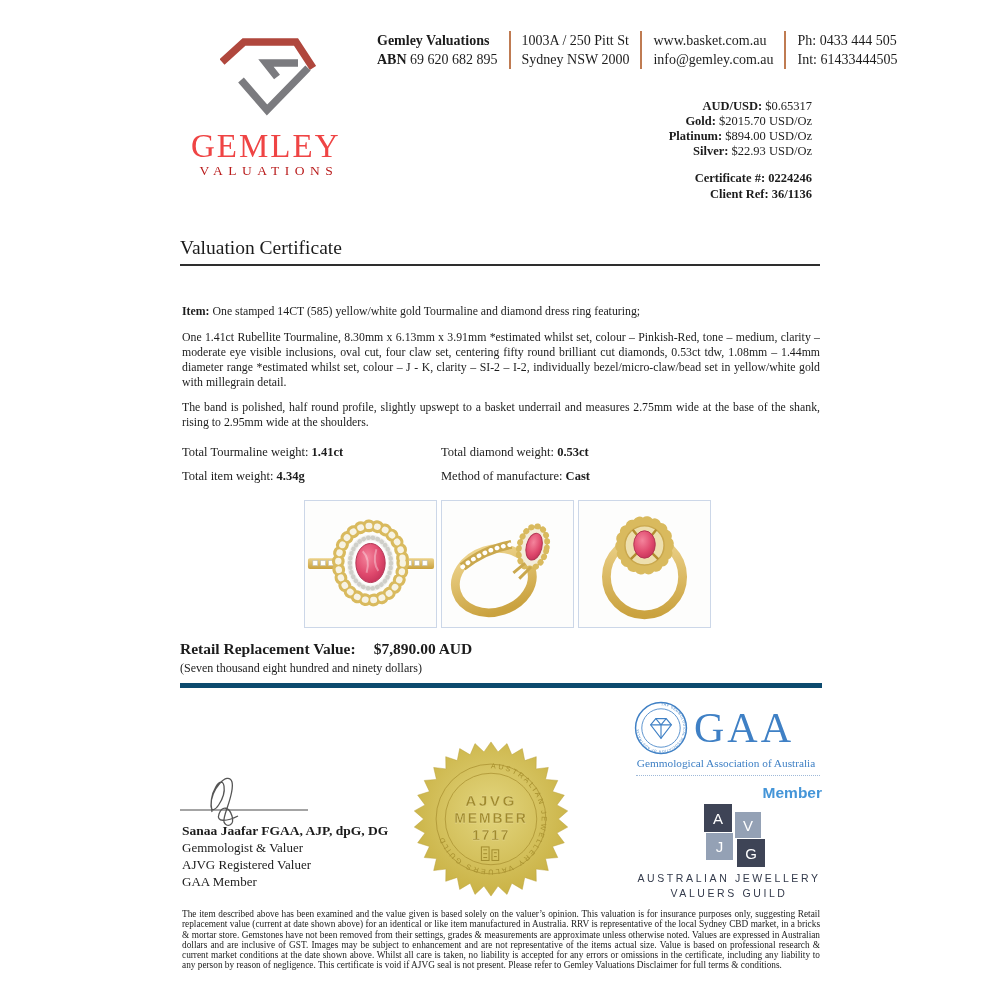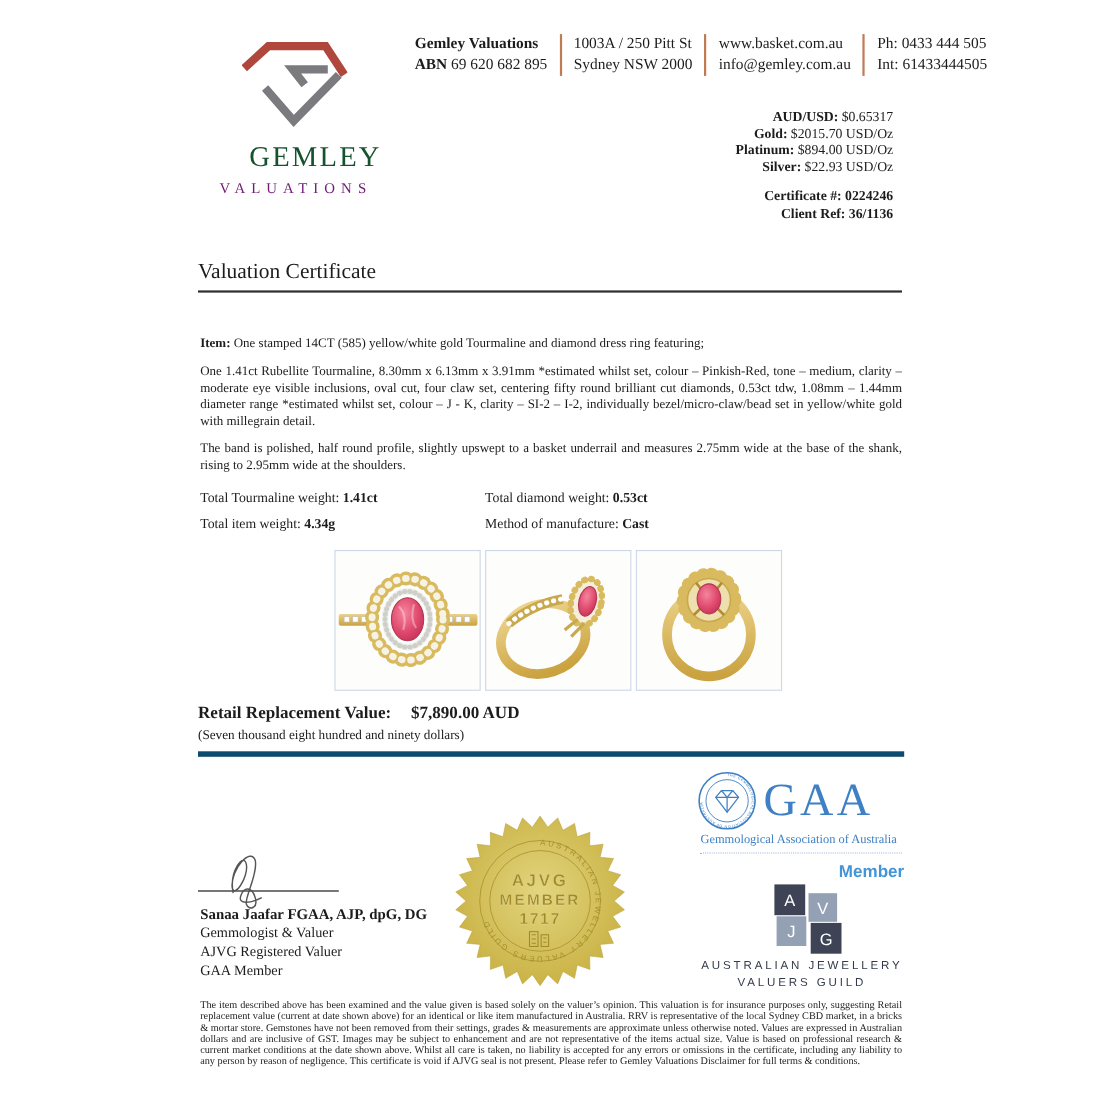--- a/index.html
+++ b/index.html
@@ -2,24 +2,24 @@
 <html><head>
 <meta charset="utf-8">
 <style>
   *{margin:0;padding:0;box-sizing:border-box}
   html,body{background:#ffffff}
   body{font-family:"Liberation Serif",serif;color:#1c1c1c}
   .page{position:relative;width:1000px;height:1000px;background:#fff;overflow:hidden;margin:0 auto}
 
   
   .logo-mark{position:absolute;left:220px;top:38px;width:96px;height:80px}
-  .brand-name{position:absolute;left:191px;top:128px;width:156px;text-align:right;
-    font-size:26px;letter-spacing:2px;color:#14532d}
+  .brand-name{position:absolute;left:191px;top:128px;width:156px;text-align:left;
+    font-size:33px;letter-spacing:2px;color:#ef4444}
   .brand-tagline{position:absolute;left:191px;top:163px;width:156px;text-align:center;
-    font-size:13.5px;letter-spacing:5.5px;color:#701a75}
+    font-size:13.5px;letter-spacing:5.5px;color:#b91c1c}
 
   .contact-bar{position:absolute;left:377px;top:31px;display:flex;font-size:14px;line-height:19px;white-space:nowrap}
   .contact-col{padding:0 11px}
   .contact-col:first-child{padding-left:0}
   .contact-col + .contact-col{border-left:2.5px solid #bf7b52}
 
   .rates{position:absolute;left:600px;top:99px;width:212px;text-align:right;font-size:12.5px;line-height:15px}
   .rates b{margin-right:3px}
   .meta{position:absolute;left:600px;top:170px;width:212px;text-align:right;font-size:12.5px;line-height:16px}
   sup{font-size:8px}

